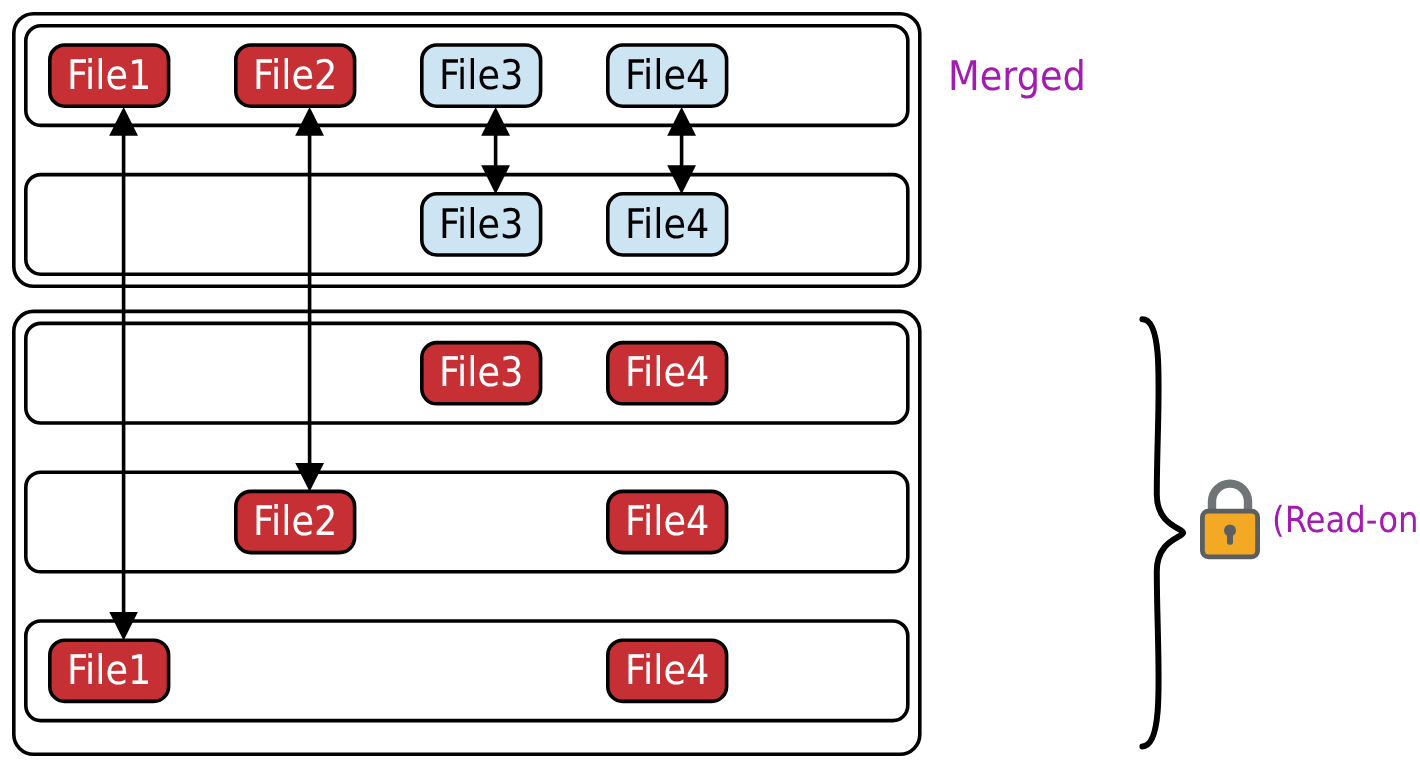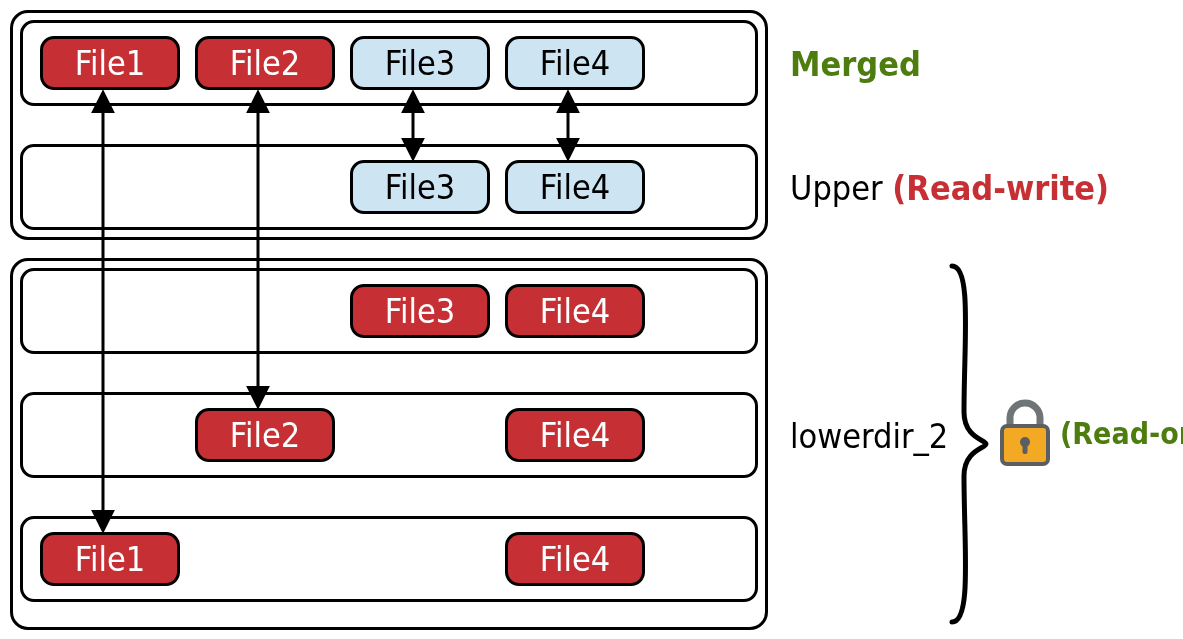--- a/index.html
+++ b/index.html
@@ -26,21 +26,21 @@
     position: absolute;
     border: 3px solid #000;
     border-radius: 14px;
     box-sizing: border-box;
     background: #fff;
   }
   
   .chip {
     position: absolute;
     box-sizing: border-box;
-    width: 140px;
+    width: 102px;
     height: 54px;
     border: 3px solid #000;
     border-radius: 14px;
     text-align: center;
     line-height: 48px; 
     font-size: 34px;
     font-weight: 400;
     font-stretch: condensed;
   }
   .chip.red  { background: #c62f33; color: #fff; }
@@ -48,21 +48,21 @@
 
   .lbl {
     position: absolute;
     font-size: 34px;
     font-weight: 400;
     font-stretch: condensed;
     color: #000;
     white-space: nowrap;
   }
   .lbl .em { color: #c62f33; font-weight: 700; }
-  .lbl.em  { color: #4d7c0f; font-weight: 700; }
+  .lbl.em  { color: #a21caf; font-weight: 400; }
 
   svg.arrows, svg.brace, svg.lock {
     position: absolute;
     pointer-events: none;
   }
 </style>
 </head>
 <body>
 
 <div class="stage">
@@ -104,25 +104,21 @@
 
     <line x1="258" y1="94" x2="258" y2="405" stroke="#000" stroke-width="3" marker-start="url(#ah)" marker-end="url(#ah)"></line>
 
     <line x1="413" y1="94" x2="413" y2="157" stroke="#000" stroke-width="3" marker-start="url(#ah)" marker-end="url(#ah)"></line>
 
     <line x1="568" y1="94" x2="568" y2="157" stroke="#000" stroke-width="3" marker-start="url(#ah)" marker-end="url(#ah)"></line>
   </svg>
 
   <div class="lbl em" style="left:790px; top:44px;">Merged</div>
 
-  <div class="lbl" style="left:790px; top:168px;">
-    <span>Upper </span><span class="em">(Read-write)</span>
-  </div>
 
-  <div class="lbl" style="left:790px; top:416px;">lowerdir_2</div>
 
   <svg class="brace" style="left:948px; top:262px;" width="42" height="364" viewBox="0 0 42 364">
     <path d="M4 4
              C24 4 16 80 16 150
              C16 176 38 178 38 182
              C38 186 16 188 16 214
              C16 284 24 360 4 360" fill="none" stroke="#000" stroke-width="5" stroke-linecap="round"></path>
   </svg>
 
   <svg class="lock" style="left:996px; top:398px;" width="58" height="70" viewBox="0 0 58 70">

